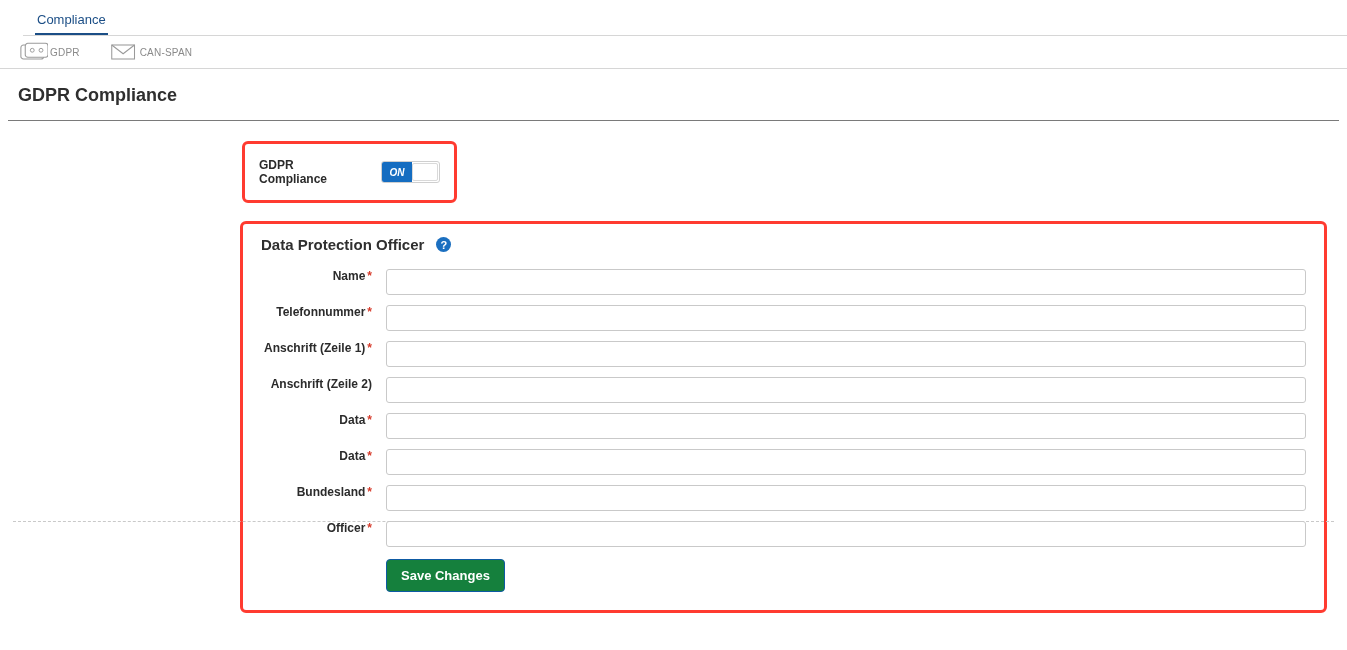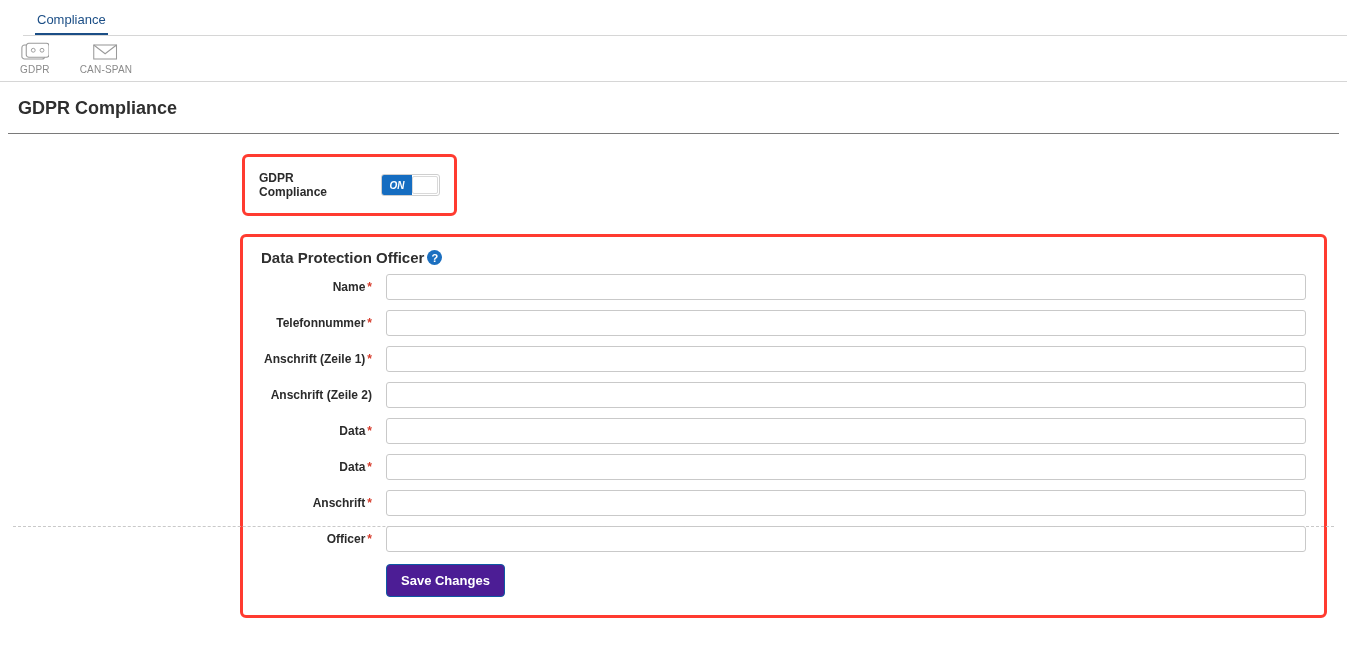--- a/index.html
+++ b/index.html
@@ -1,39 +1,39 @@
 <!DOCTYPE html>
 <html><head>
 <meta charset="utf-8">
 <style>
 * { box-sizing: border-box; margin: 0; padding: 0; }
 body { font-family: "Helvetica Neue", Arial, sans-serif; font-size: 13px; color: #2b2b2b; background: #fff; width: 1347px; }
 .top-tab-bar { padding: 8px 0 0 12px; border-bottom: 1px solid #d6d6d6; margin-left: 23px; }
 .top-tab { display: inline-block; padding: 4px 2px 6px; margin-right: 16px; font-size: 13px; color: #1b4e86; border-bottom: 2px solid #1b4e86; cursor: pointer; }
 .icon-tabs { padding: 6px 0 6px 20px; border-bottom: 1px solid #d6d6d6; display: flex; gap: 30px; }
-.icon-tab { display: flex; flex-direction: column; align-items: center; gap: 2px; cursor: pointer; }
+.icon-tab { display: flex; flex-direction: row; align-items: center; gap: 2px; cursor: pointer; }
 .icon-tab span.lbl { font-size: 10px; color: #8a8a8a; letter-spacing: .02em; }
 .icon-tab svg { width: 28px; height: 20px; }
 .page-title { font-size: 18px; font-weight: 700; color: #2f2f2f; padding: 16px 10px 14px; border-bottom: 1px solid #7a7a7a; margin: 0 8px; }
 .content { padding: 20px 10px 10px; }
 .highlight { border: 3px solid #ff3b30; border-radius: 6px; }
 .toggle-box { width: 215px; margin-left: 232px; padding: 14px 14px; display: flex; align-items: center; gap: 18px; }
 .toggle-label { font-size: 12px; font-weight: 700; color: #2b2b2b; }
 .switch { position: relative; width: 60px; height: 22px; border: 1px solid #cfcfcf; border-radius: 3px; background: #fff; cursor: pointer; display: flex; align-items: center; }
 .switch .on { position: absolute; left: 0; top: 0; bottom: 0; width: 30px; background: #156dc1; color: #fff; font-size: 10px; font-weight: 700; display: flex; align-items: center; justify-content: center; border-radius: 2px 0 0 2px; font-style: italic; }
 .switch .knob { position: absolute; right: 1px; top: 1px; bottom: 1px; width: 26px; background: #fff; border: 1px solid #d9d9d9; border-radius: 2px; }
 .form-box { margin: 18px 10px 0 230px; padding: 12px 18px 18px; }
-.section-title { font-size: 15px; font-weight: 700; color: #2f2f2f; display: flex; align-items: center; gap: 3px; margin-bottom: 8px; }
+.section-title { font-size: 15px; font-weight: 700; color: #2f2f2f; display: flex; align-items: center; gap: 12px; margin-bottom: 16px; }
 .help-icon { width: 15px; height: 15px; border-radius: 50%; background: #1b6fc0; color: #fff; font-size: 11px; font-weight: 700; display: inline-flex; align-items: center; justify-content: center; cursor: pointer; }
-.form-row { display: flex; align-items: center; margin-bottom: 10px; }
+.form-row { display: flex; margin-bottom: 10px; }
 .form-label { width: 115px; text-align: right; font-size: 12px; font-weight: 700; color: #2b2b2b; padding-right: 4px; }
 .req { color: #d63b2b; margin-left: 2px; }
 .form-input { flex: 1; height: 26px; border: 1px solid #c9c9c9; border-radius: 3px; padding: 2px 8px; font-size: 12px; margin-left: 10px; }
 .btn-row { margin-left: 125px; margin-top: 12px; }
-.btn-primary { background: #4c1d95; color: #fff; border: 1px solid #0e5aa3; border-radius: 4px; padding: 8px 14px; font-size: 13px; font-weight: 600; cursor: pointer; }
+.btn-primary { background: #15803d; color: #fff; border: 1px solid #0e5aa3; border-radius: 4px; padding: 8px 14px; font-size: 13px; font-weight: 600; cursor: pointer; }
 .dotted-sep { border: none; border-top: 1px dashed #c9c9c9; margin: 0; position: absolute; left: 0; right: 0; }
 .dotted-wrap { position: relative; height: 0; }
 </style>
 </head>
 <body>
 
 <div class="top-tab-bar">
   <span class="top-tab">Compliance</span>
 </div>
 
@@ -92,21 +92,21 @@
     </div>
     <div class="form-row">
       <div class="form-label"><span>Data</span><span class="req">*</span></div>
       <input class="form-input" type="text" value="" style="">
     </div>
     <div class="form-row">
       <div class="form-label"><span>Data</span><span class="req">*</span></div>
       <input class="form-input" type="text" value="" style="">
     </div>
     <div class="form-row">
-      <div class="form-label"><span>Anschrift</span><span class="req">*</span></div>
+      <div class="form-label"><span>Bundesland</span><span class="req">*</span></div>
       <input class="form-input" type="text" value="" style="">
     </div>
     <div class="dotted-wrap">
         <hr class="dotted-sep" style="left:-248px; right:-28px;">
       </div>
     <div class="form-row">
       <div class="form-label"><span>Officer</span><span class="req">*</span></div>
       <input class="form-input" type="text" value="" style="">
     </div>
 

